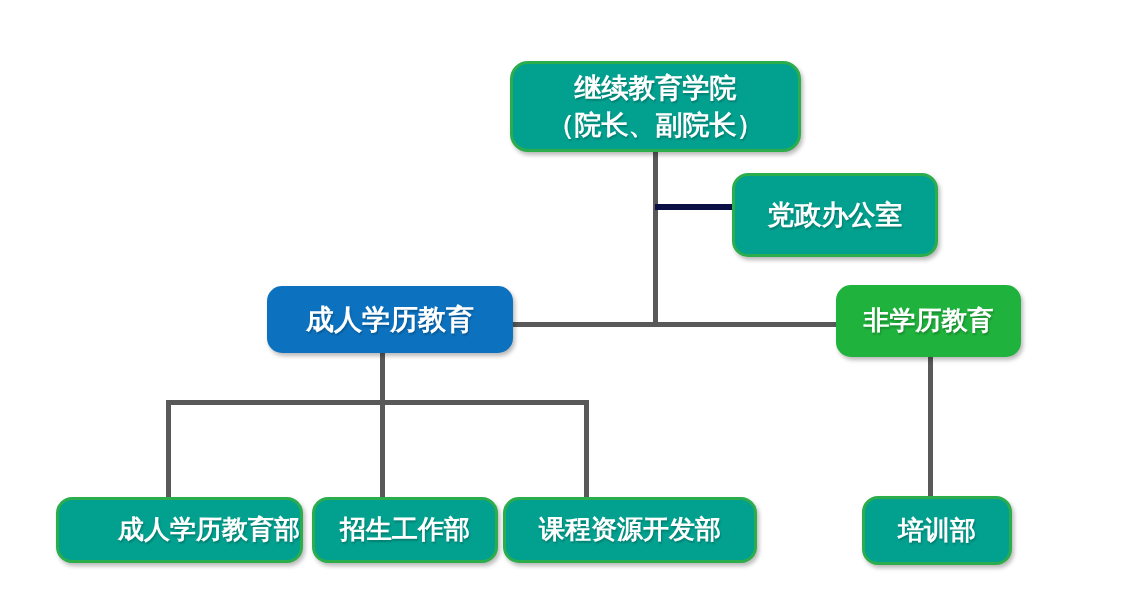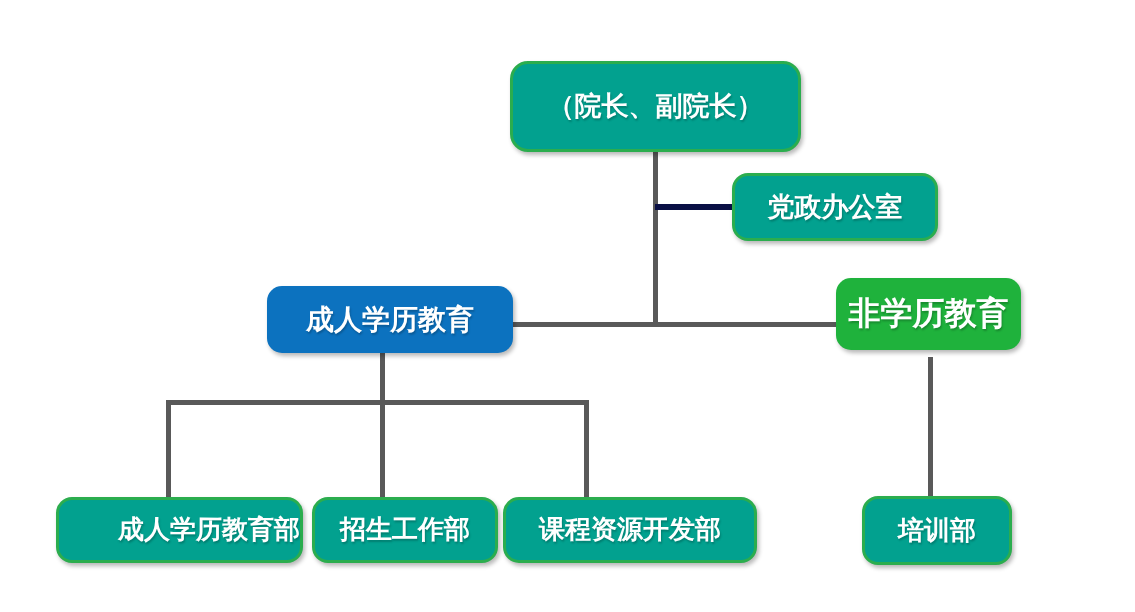--- a/index.html
+++ b/index.html
@@ -60,32 +60,33 @@
   <div class="line" style="left:653px; top:152px; width:5px; height:175px;"></div>
   <div class="line navy" style="left:655px; top:204px; width:77px; height:6px;"></div>
   <div class="line" style="left:513px; top:322px; width:323px; height:5px;"></div>
   <div class="line" style="left:380px; top:353px; width:5px; height:144px;"></div>
   <div class="line" style="left:166px; top:400px; width:423px; height:5px;"></div>
   <div class="line" style="left:166px; top:400px; width:5px; height:97px;"></div>
   <div class="line" style="left:584px; top:400px; width:5px; height:97px;"></div>
   <div class="line" style="left:928px; top:357px; width:5px; height:140px;"></div>
 
   <div class="node teal" style="left:510px; top:61px; width:291px; height:91px; font-size:27px; border-radius:18px;">
+    <div>继续教育学院</div>
     <div>（院长、副院长）</div>
   </div>
 
-  <div class="node teal" style="left:732px; top:173px; width:206px; height:68px; font-size:27px;">
+  <div class="node teal" style="left:732px; top:173px; width:206px; height:84px; font-size:27px;">
     <div>党政办公室</div>
   </div>
 
   <div class="node blue" style="left:267px; top:286px; width:246px; height:67px; font-size:28px; border-radius:15px;">
     <div>成人学历教育</div>
   </div>
 
-  <div class="node green" style="left:836px; top:278px; width:185px; height:72px; font-size:32px; border-radius:15px;">
+  <div class="node green" style="left:836px; top:285px; width:185px; height:72px; font-size:26px; border-radius:15px;">
     <div>非学历教育</div>
   </div>
 
   <div class="node teal" style="left:56px; top:497px; width:247px; height:66px; font-size:26px;align-items:flex-end;">
     <div>成人学历教育部</div>
   </div>
 
   <div class="node teal" style="left:312px; top:497px; width:186px; height:66px; font-size:26px;text-align:right;">
     <div>招生工作部</div>
   </div>

